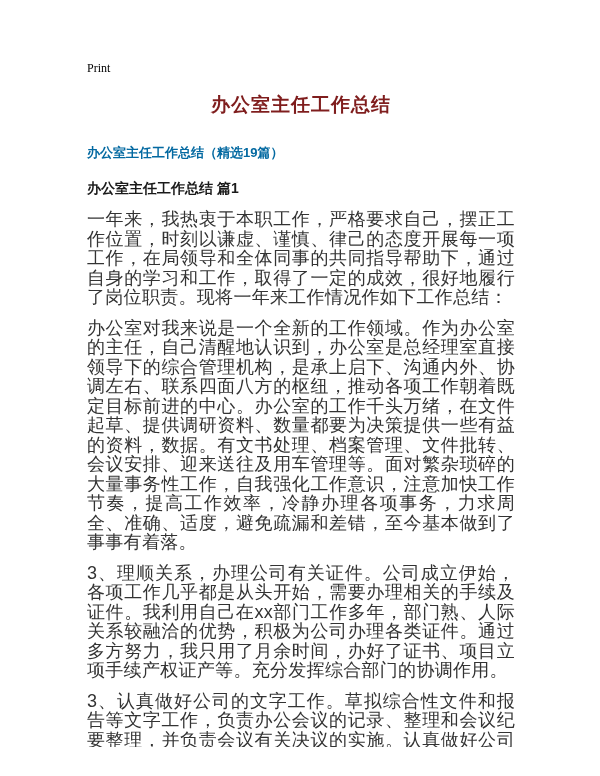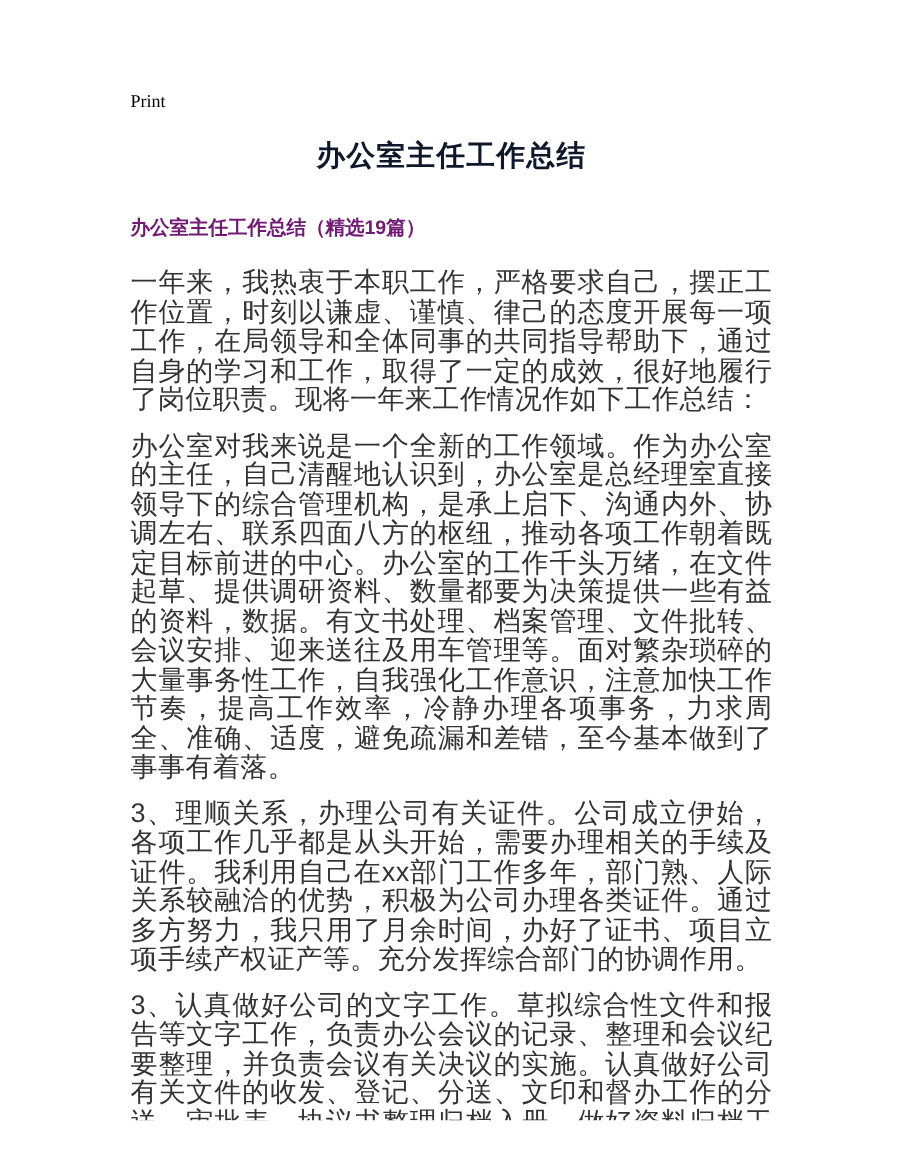--- a/index.html
+++ b/index.html
@@ -21,28 +21,28 @@
     font-family: "Liberation Serif", "DejaVu Serif", serif;
     font-size: 12px;
     color: #000000;
     margin-bottom: 16px;
     cursor: pointer;
   }
   .doc-title {
     text-align: center;
     font-size: 19px;
     font-weight: bold;
-    color: #0f172a;
+    color: #7f1d1d;
     letter-spacing: 1px;
     margin-bottom: 26px;
   }
   .doc-subtitle {
     font-size: 13px;
     font-weight: bold;
-    color: #701a75;
+    color: #0369a1;
     margin-bottom: 18px;
   }
   .section-heading {
     font-size: 14px;
     font-weight: bold;
     color: #1a1a1a;
     margin: 16px 0 12px 0;
   }
   .sub-heading {
     font-size: 13px;
@@ -63,20 +63,21 @@
 <body>
 
 <div class="page">
 
   <span class="print-label">Print</span>
 
   <h1 class="doc-title">办公室主任工作总结</h1>
 
   <div class="doc-subtitle">办公室主任工作总结（精选19篇）</div>
 
+  <div class="section-heading">办公室主任工作总结 篇1</div>
 
   <p class="para">一年来，我热衷于本职工作，严格要求自己，摆正工作位置，时刻以谦虚、谨慎、律己的态度开展每一项工作，在局领导和全体同事的共同指导帮助下，通过自身的学习和工作，取得了一定的成效，很好地履行了岗位职责。现将一年来工作情况作如下工作总结：</p>
 
 
   <p class="para">办公室对我来说是一个全新的工作领域。作为办公室的主任，自己清醒地认识到，办公室是总经理室直接领导下的综合管理机构，是承上启下、沟通内外、协调左右、联系四面八方的枢纽，推动各项工作朝着既定目标前进的中心。办公室的工作千头万绪，在文件起草、提供调研资料、数量都要为决策提供一些有益的资料，数据。有文书处理、档案管理、文件批转、会议安排、迎来送往及用车管理等。面对繁杂琐碎的大量事务性工作，自我强化工作意识，注意加快工作节奏，提高工作效率，冷静办理各项事务，力求周全、准确、适度，避免疏漏和差错，至今基本做到了事事有着落。</p>
 
   <p class="para">3、理顺关系，办理公司有关证件。公司成立伊始，各项工作几乎都是从头开始，需要办理相关的手续及证件。我利用自己在xx部门工作多年，部门熟、人际关系较融洽的优势，积极为公司办理各类证件。通过多方努力，我只用了月余时间，办好了证书、项目立项手续产权证产等。充分发挥综合部门的协调作用。</p>
 
 
   <p class="para">3、认真做好公司的文字工作。草拟综合性文件和报告等文字工作，负责办公会议的记录、整理和会议纪要整理，并负责会议有关决议的实施。认真做好公司有关文件的收发、登记、分送、文印和督办工作的分送、审批表、协议书整理归档入册，做好资料归档工作。配合领导在制订的各项规章制度基础上进一步补充、完善各项规章制度。及时传达贯彻公司有关会议、文件、批示精神。</p>

